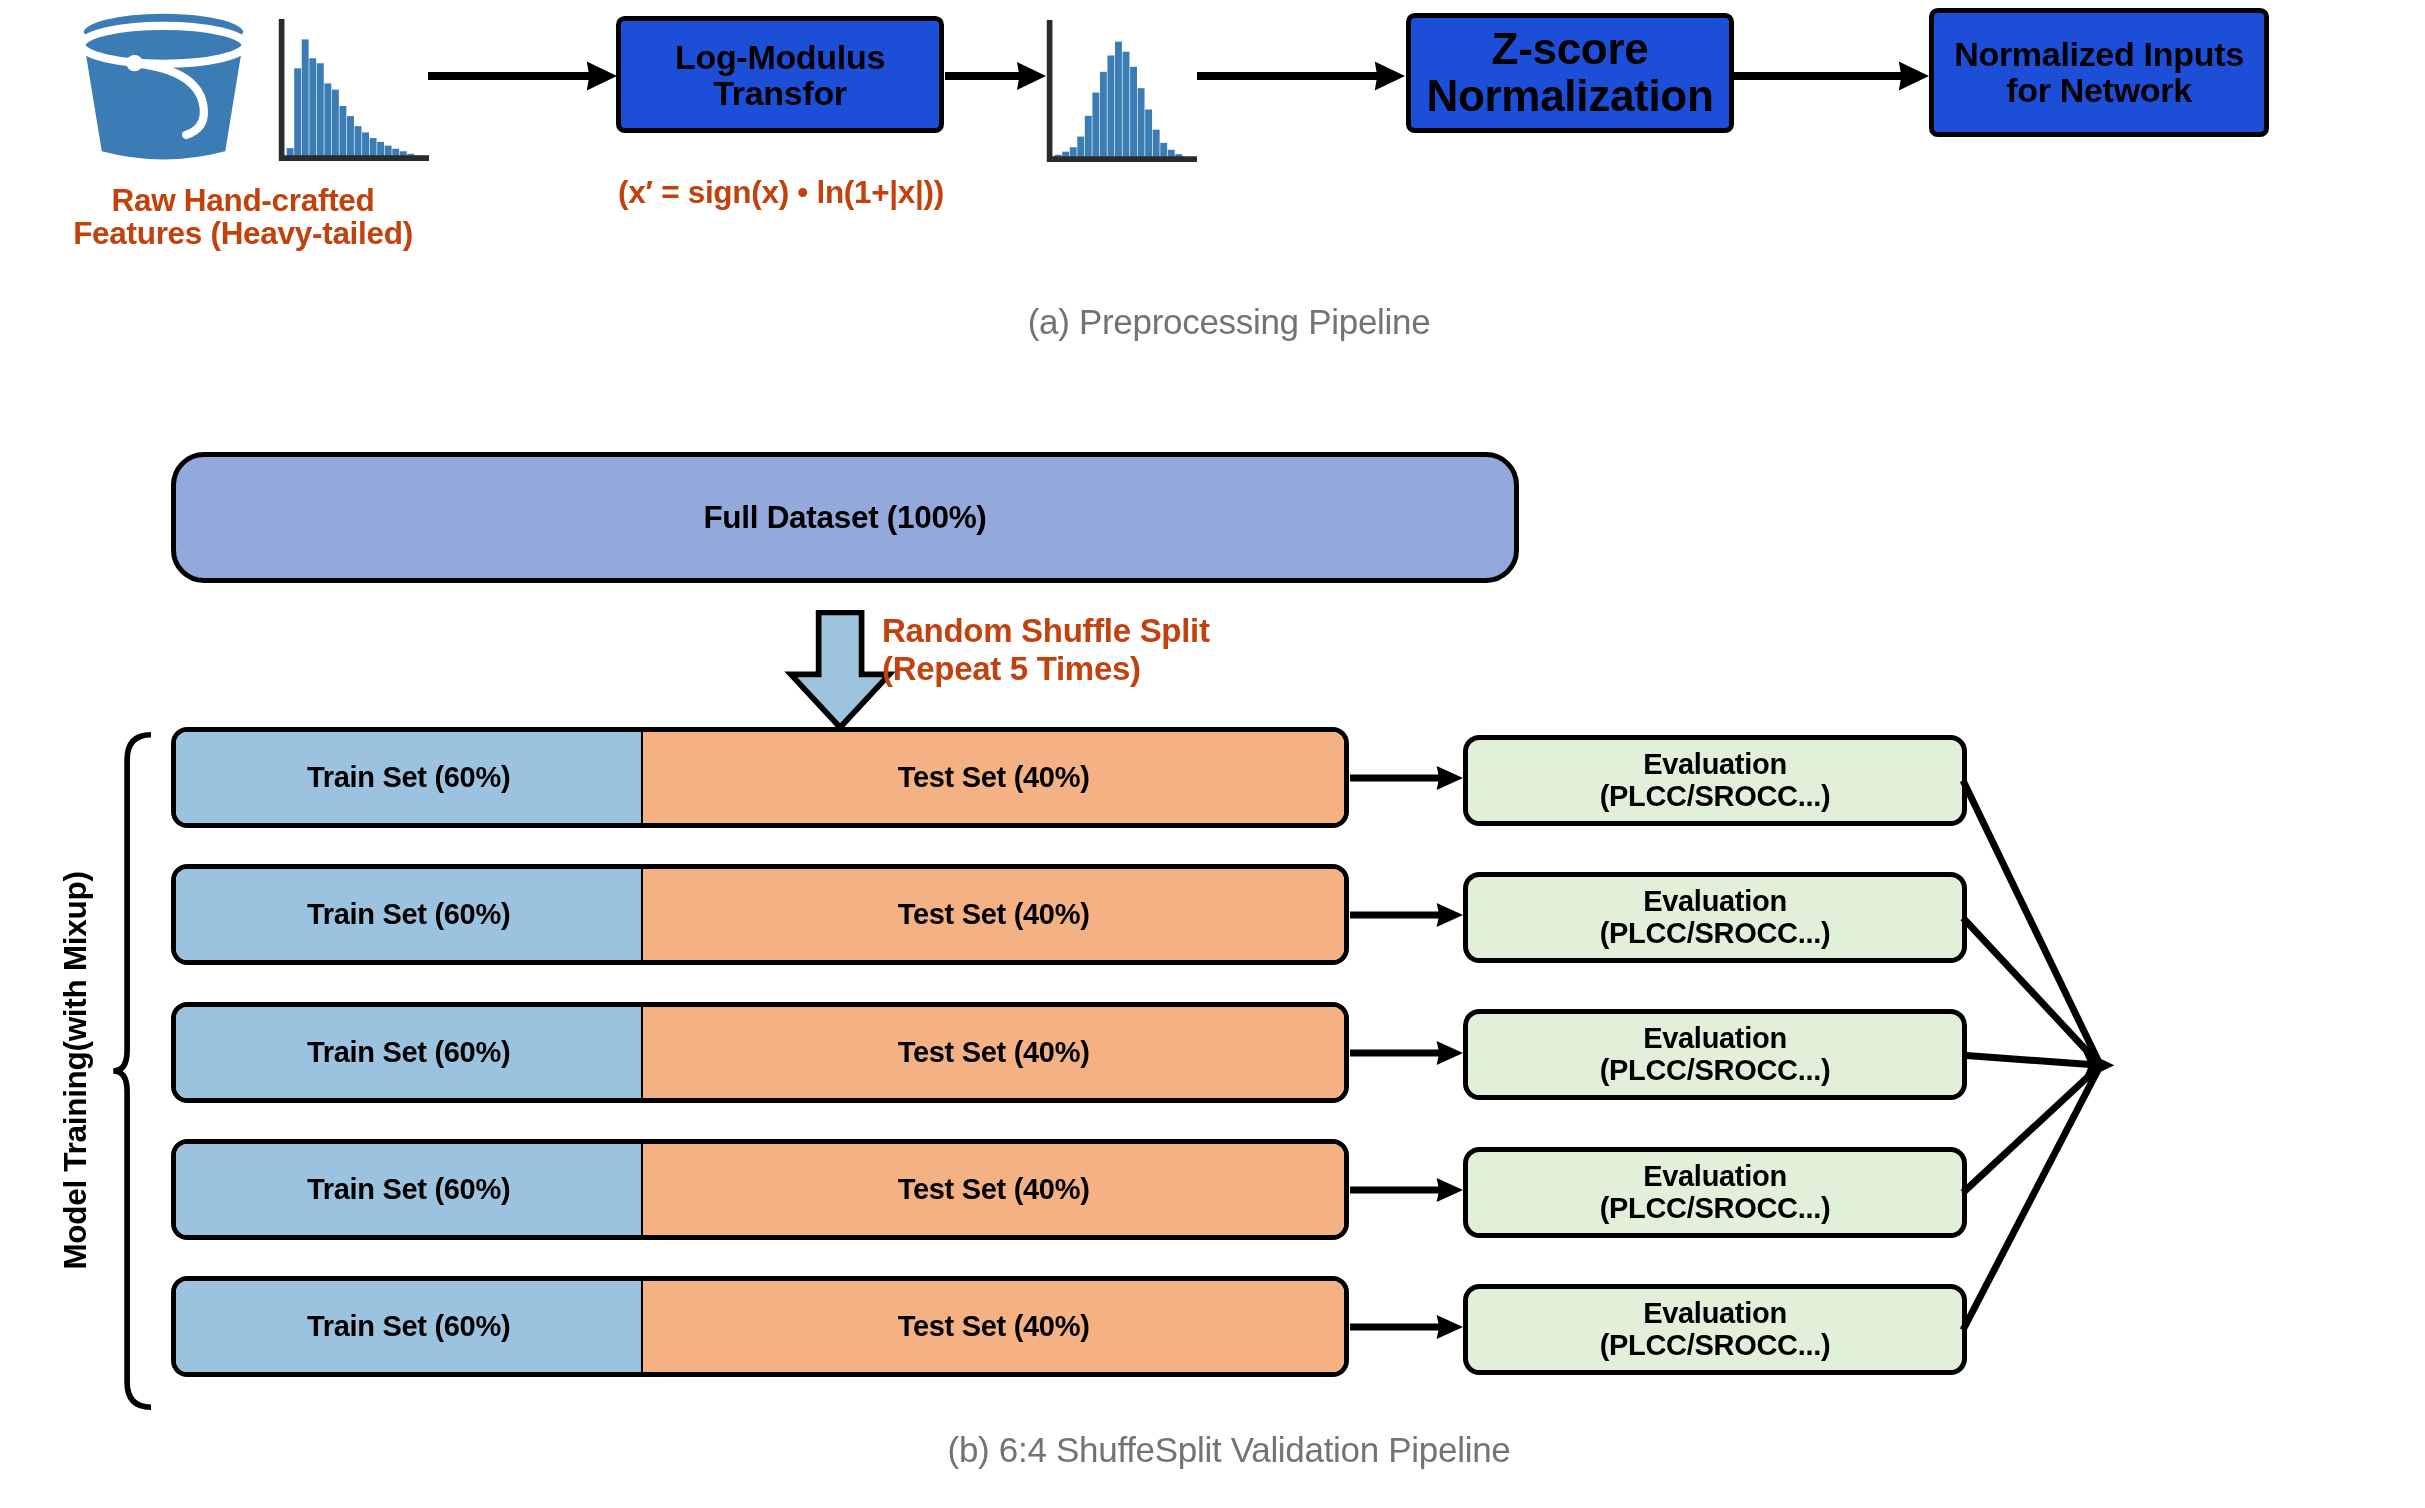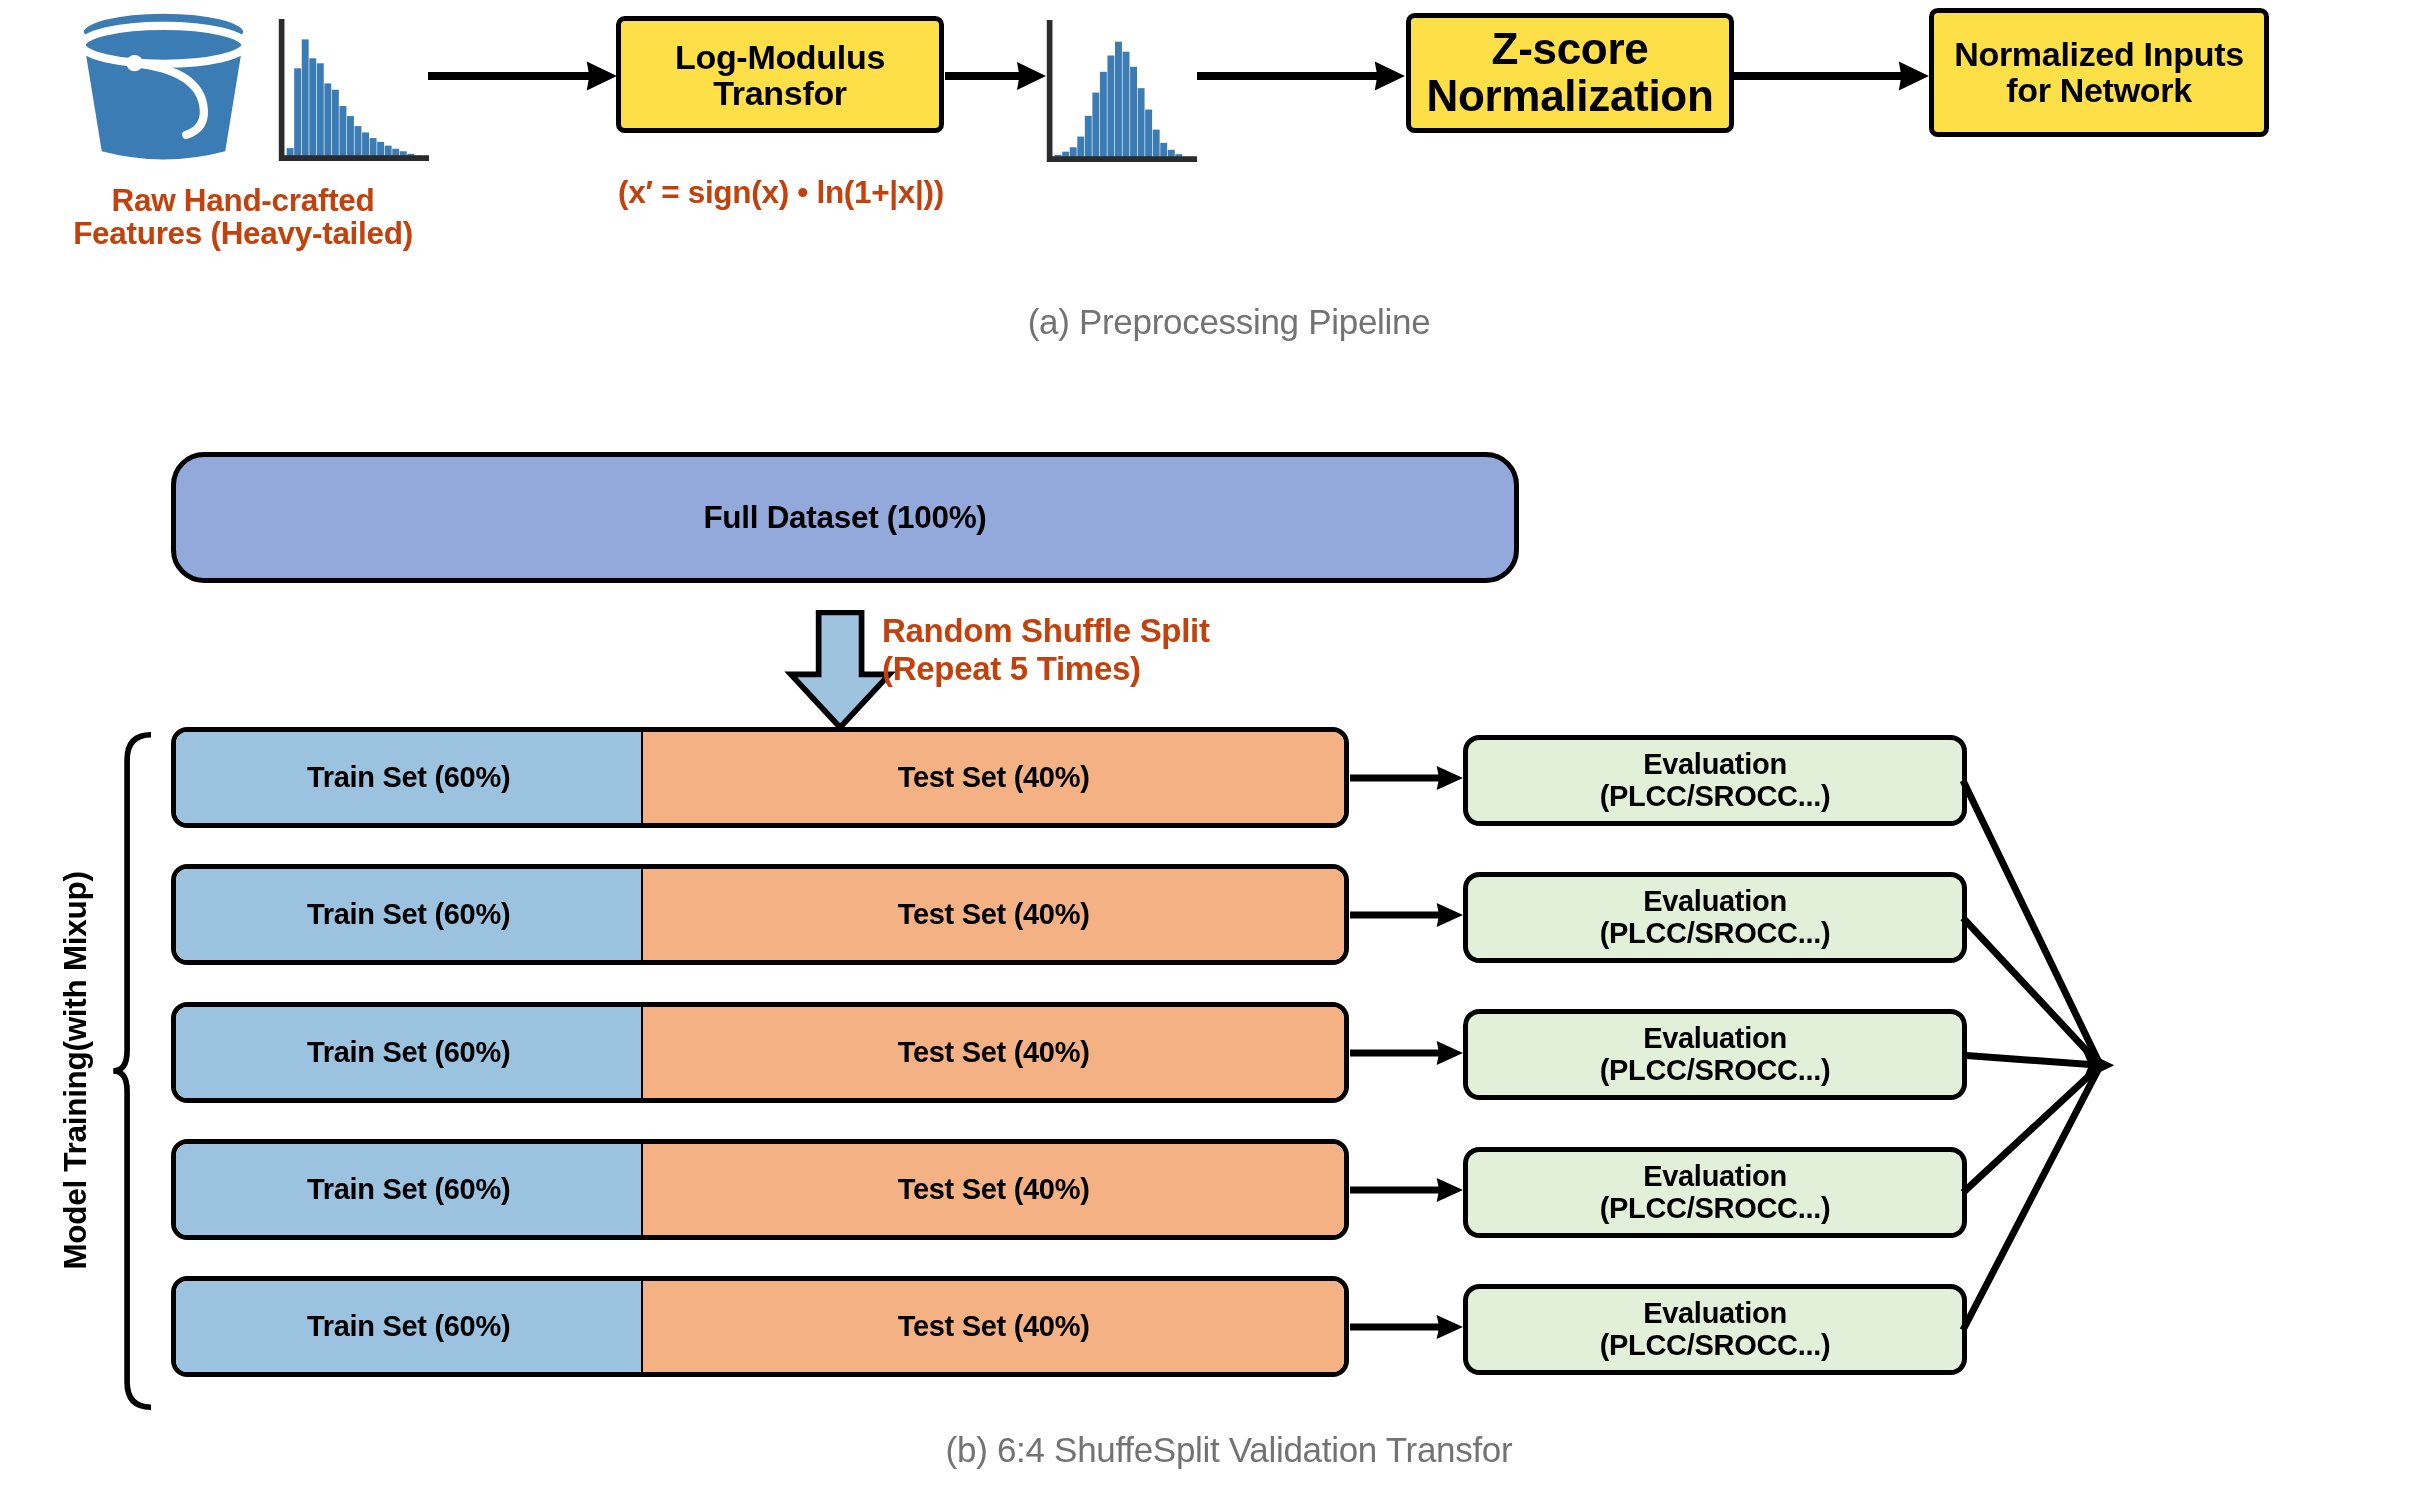--- a/index.html
+++ b/index.html
@@ -17,21 +17,21 @@
   .stage {
     position: absolute;
     left: 0; top: 0;
     width: 2426px;
     height: 1509px;
   }
   .abs { position: absolute; }
 
   
   .flowbox {
-    background: #fde047;
+    background: #1d4ed8;
     border: 5.7px solid #000000;
     border-radius: 8.8px;
     box-sizing: border-box;
     display: flex;
     align-items: center;
     justify-content: center;
     text-align: center;
     font-weight: bold;
     color: #000;
     line-height: 1.06;
@@ -359,16 +359,16 @@
 
       <line x1="6" y1="742" x2="224" y2="540" stroke="#000" stroke-width="11"></line>
 
       <line x1="6" y1="960" x2="224" y2="540" stroke="#000" stroke-width="11"></line>
 
       <polygon points="246,540 196,516 206,540 196,564" fill="#000"></polygon>
     </svg>
   </div>
 
 
-  <div class="abs caption" style="left:662px; top:1430px; width:1134px; font-size:35px;">(b) 6:4 ShuffeSplit Validation Transfor</div>
+  <div class="abs caption" style="left:662px; top:1430px; width:1134px; font-size:35px;">(b) 6:4 ShuffeSplit Validation Pipeline</div>
 
 </div>
 
 
 </body></html>

